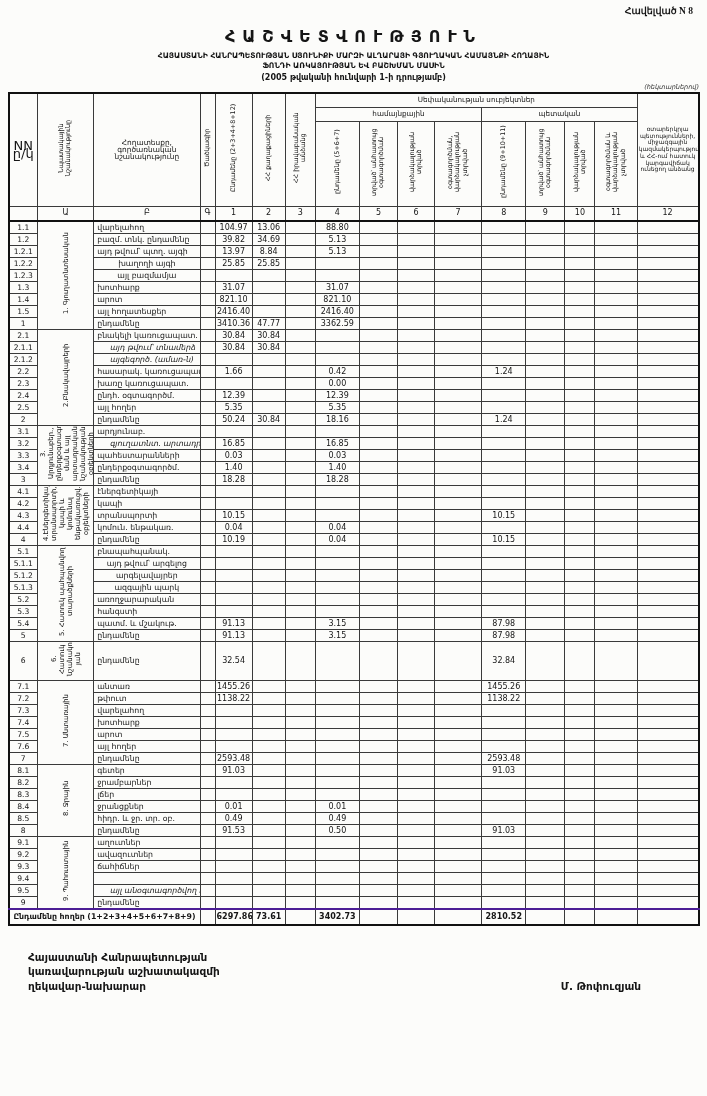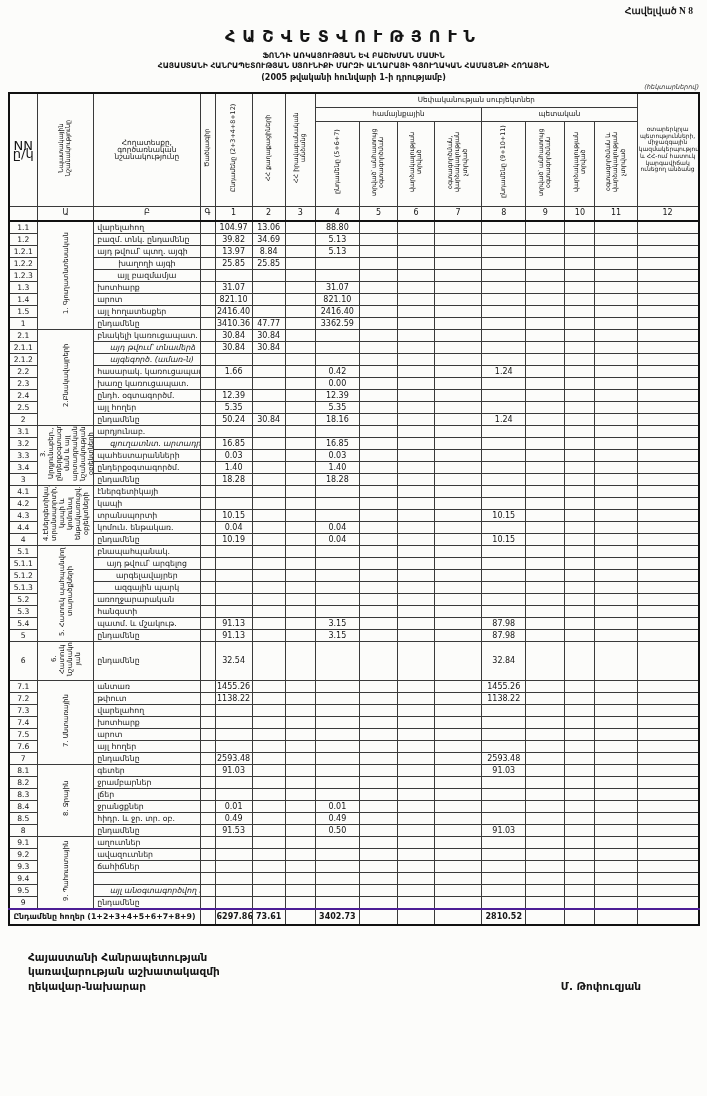--- a/index.html
+++ b/index.html
@@ -48,22 +48,22 @@
 <body>
 
 <div class="page">
 
   <div class="appendix">
     <div>Հավելված N 8</div>
   </div>
 
   <div class="title-block">
     <div class="t-main">ՀԱՇՎԵՏՎՈՒԹՅՈՒՆ</div>
+    <div class="t-sub">ՀԱՅԱՍՏԱՆԻ ՀԱՆՐԱՊԵՏՈՒԹՅԱՆ ՍՅՈՒՆԻՔԻ ՄԱՐԶԻ ԱԼՂԱՐԱՅԻ ԳՅՈՒՂԱԿԱՆ ՀԱՄԱՅՆՔԻ ՀՈՂԱՅԻՆ</div>
     <div class="t-sub">ՖՈՆԴԻ ԱՌԿԱՅՈՒԹՅԱՆ ԵՎ ԲԱՇԽՄԱՆ ՄԱՍԻՆ</div>
-    <div class="t-sub">ՀԱՅԱՍՏԱՆԻ ՀԱՆՐԱՊԵՏՈՒԹՅԱՆ ՍՅՈՒՆԻՔԻ ՄԱՐԶԻ ԱԼՂԱՐԱՅԻ ԳՅՈՒՂԱԿԱՆ ՀԱՄԱՅՆՔԻ ՀՈՂԱՅԻՆ</div>
     <div class="t-date">(2005 թվականի հունվարի 1-ի դրությամբ)</div>
   </div>
 
   <div class="hectares">(հեկտարներով)</div>
 
   <table>
     <colgroup>
       <col style="width:29px">
         <col style="width:56px">
         <col style="width:106px">

